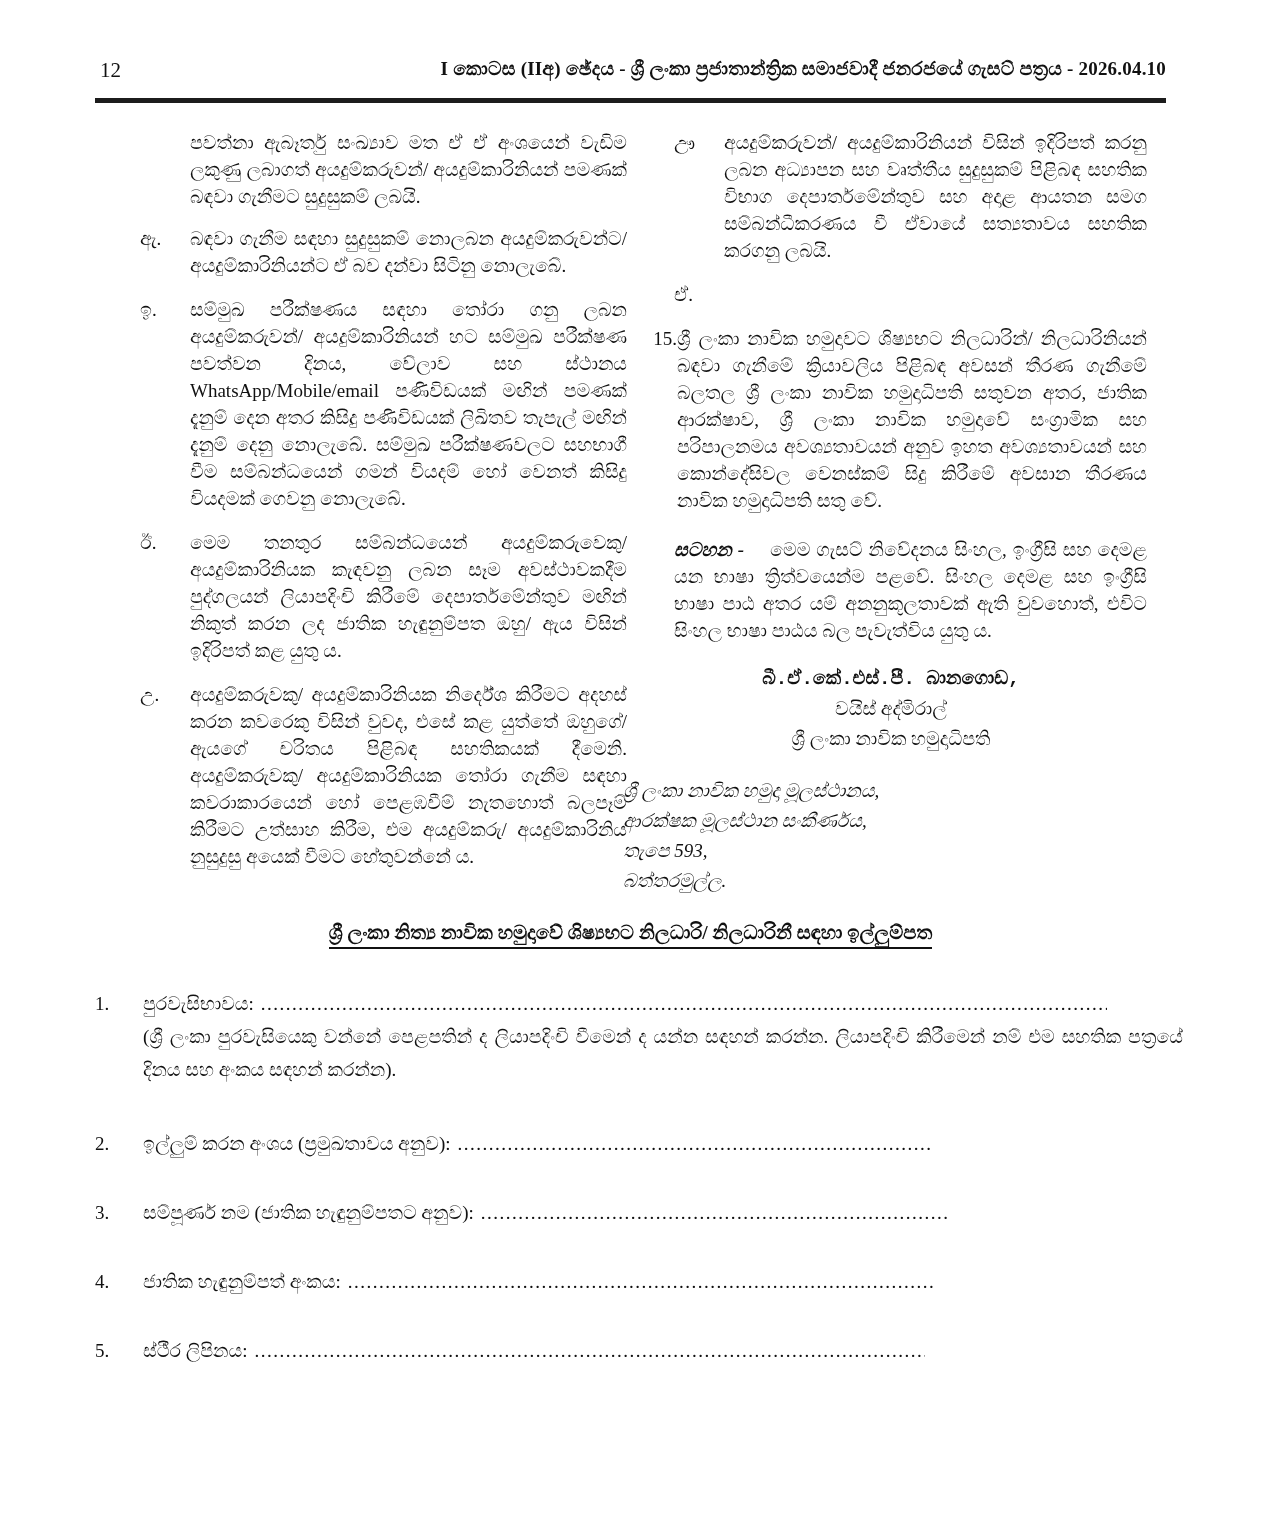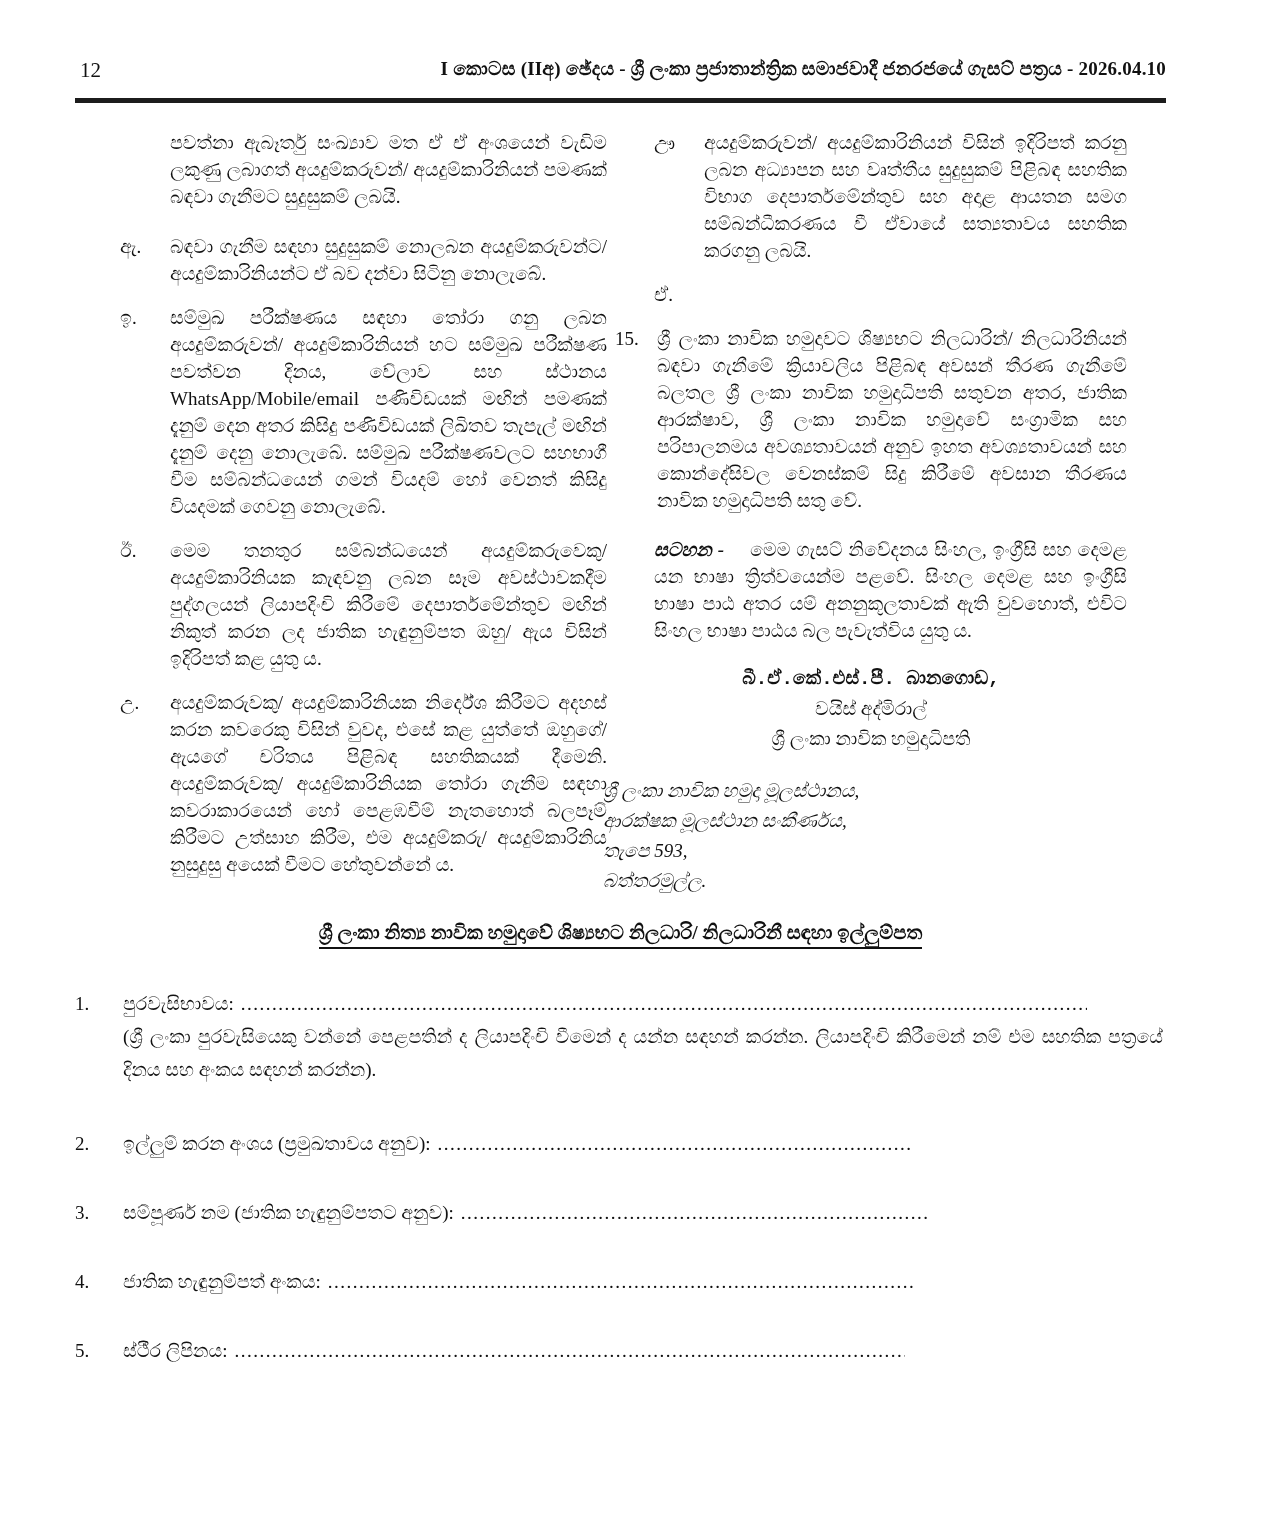--- a/index.html
+++ b/index.html
@@ -4,38 +4,38 @@
 <style>
   * { box-sizing: border-box; margin: 0; padding: 0; }
   html, body { background: #ffffff; }
   body {
     width: 1275px; height: 1514px;
     font-family: "Liberation Serif", "DejaVu Serif", serif;
     color: #111;
     position: relative;
     overflow: hidden;
   }
-  .page { width: 1261px; height: 1514px; padding: 58px 95px 0 75px; background: #fff; }
+  .page { width: 1261px; height: 1514px; padding: 58px 95px 0 95px; background: #fff; }
 
   
   .hdr { position: relative; height: 32px; }
   .hdr .pgnum { position: absolute; left: 5px; top: 0; font-size: 21px; }
   .hdr .title { text-align: right; font-size: 19px; font-weight: bold; letter-spacing: 0.2px; }
   .rule { margin-top: 8px; height: 3px; border-top: 2px solid #1c1c1c; border-bottom: 3px solid #1c1c1c; }
 
   
   .columns { display: flex; margin-top: 26px; font-size: 19px; line-height: 27px; }
   .col-left  { width: 532px; padding-left: 45px; }
   .col-right { width: 512px; margin-left: 8px; }
   .item { display: flex; margin-bottom: 17px; }
   .item .marker { flex: 0 0 50px; }
   .item p { flex: 1; text-align: justify; }
-  .intro { margin-left: 50px; margin-bottom: 23px; text-align: justify; }
+  .intro { margin-left: 50px; margin-bottom: 15px; text-align: justify; }
   .lettered { padding-left: 39px; }
-  .num15 .marker { flex: 0 0 42px; }
+  .num15 .marker { flex: 0 0 42px; text-align: right; }
   .note-block { padding-left: 39px; margin-top: 22px; margin-bottom: 20px; text-align: justify; }
   .note-label { font-weight: bold; font-style: italic; margin-right: 26px; }
 
   .signature { text-align: center; margin-top: 18px; line-height: 30px; }
   .sig-name { font-weight: bold; font-family: Liberation Mono, monospace; }
   .address { margin-top: 22px; margin-left: -12px; line-height: 30px; font-style: italic; }
 
   
   .form { margin-top: 26px; font-size: 19px; }
   .form-heading { text-align: center; }

